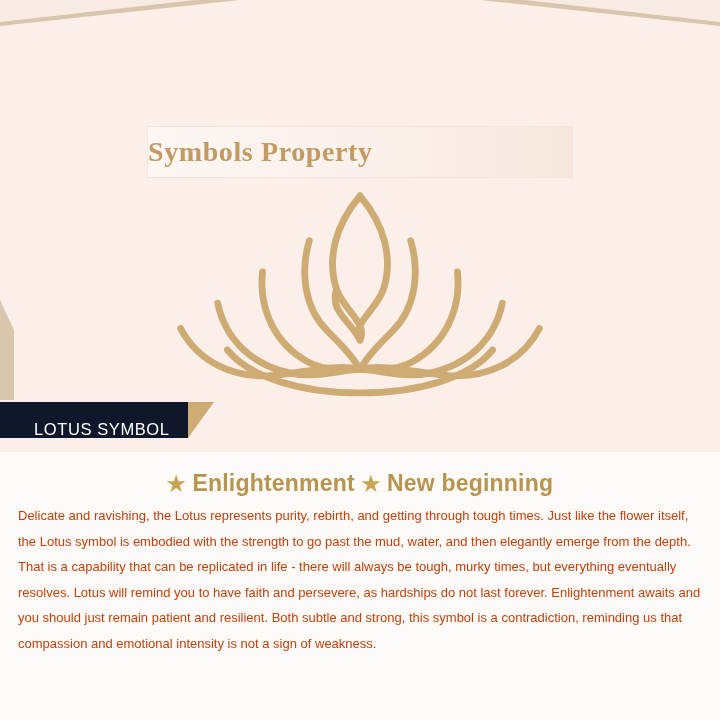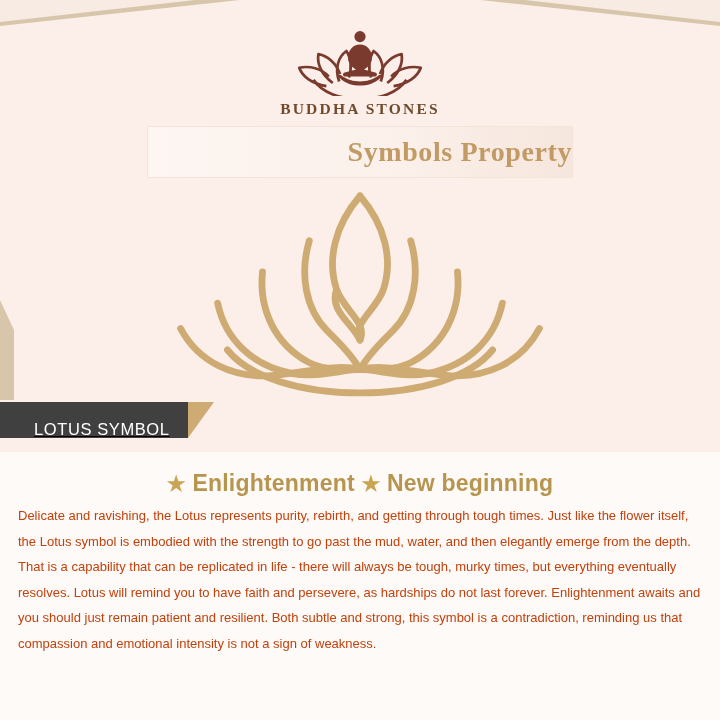--- a/index.html
+++ b/index.html
@@ -72,21 +72,21 @@
     font-weight: 700;
     font-family: "Liberation Serif", serif;
   }
 
   
   .title-band {
     position: absolute;
     top: 127px; left: 148px;
     width: 424px; height: 50px;
     background: linear-gradient(to right, #fdf6f2 0%, #fbf0ea 60%, #f6e6dd 100%);
-    display: flex; align-items: center; justify-content: flex-end;
+    display: flex; align-items: center; justify-content: flex-start;
     z-index: 4;
     box-shadow: 0 0 0 1px rgba(216,198,172,0.25);
   }
   .title-band span {
     font-family: "Liberation Serif", serif;
     font-weight: 700;
     font-size: 28px;
     color: #c29a63;
     letter-spacing: 0.6px;
   }
@@ -102,24 +102,24 @@
 
   
   .ribbon {
     position: absolute;
     left: 0; top: 402px;
     height: 36px;
     z-index: 5;
     display: flex; align-items: center;
   }
   .ribbon-body {
-    background: #404040;
+    background: #0f172a;
     height: 36px;
     padding: 18px 18px 0 34px;
-    display: flex; align-items: center; text-decoration: underline;
+    display: flex; align-items: center;
   }
   .ribbon-body span {
     color: #ffffff;
     font-size: 16.5px;
     letter-spacing: 0.6px;
     font-family: "Liberation Sans", sans-serif;
   }
   .ribbon-tail {
     width: 0; height: 0;
     border-top: 36px solid #cfab74;
@@ -163,46 +163,20 @@
 <div id="page">
 
   <div class="panel"></div>
 
   <div class="corner corner-tl"></div>
   <div class="corner corner-tl2"></div>
   <div class="corner corner-tr"></div>
   <div class="corner corner-tr2"></div>
   <div class="edge-left"></div>
 
-  <div class="logo-wrap">
-    <svg class="logo-mark" viewBox="0 0 200 92">
-      <g fill="#7a3b2e">
-
-        <circle cx="100" cy="18" r="7"></circle>
-
-        <path d="M100 28 c-9 0 -15 8 -15 16 c0 7 5 12 10 15 l-14 4 c-3 1 -3 4 0 5 h38 c3 -1 3 -4 0 -5 l-14 -4 c5 -3 10 -8 10 -15 c0 -8 -6 -16 -15 -16 z"></path>
-
-        <path d="M76 66 c8 6 16 8 24 8 s16 -2 24 -8 c2 -1 4 1 2 3 c-8 8 -17 10 -26 10 s-18 -2 -26 -10 c-2 -2 0 -4 2 -3 z"></path>
-      </g>
-      <g fill="none" stroke="#7a3b2e" stroke-width="3.4" stroke-linejoin="round">
-
-        <path d="M74 74 c-6 -16 -1 -31 9 -38 c6 9 7 23 3 33"></path>
-        <path d="M126 74 c6 -16 1 -31 -9 -38 c-6 9 -7 23 -3 33"></path>
-
-        <path d="M66 76 c-14 -10 -20 -24 -18 -36 c12 2 23 12 27 25"></path>
-        <path d="M134 76 c14 -10 20 -24 18 -36 c-12 2 -23 12 -27 25"></path>
-
-        <path d="M58 80 c-18 -3 -30 -12 -34 -23 c13 -3 28 1 37 11"></path>
-        <path d="M142 80 c18 -3 30 -12 34 -23 c-13 -3 -28 1 -37 11"></path>
-
-        <path d="M42 72 c10 16 33 24 58 24 s48 -8 58 -24"></path>
-      </g>
-    </svg>
-    <div class="logo-text">BUDDHA STONES</div>
-  </div>
 
   <div class="title-band">
     <span>Symbols Property</span>
   </div>
 
   <div class="lotus-wrap">
     <svg viewBox="0 0 400 220">
       <g fill="none" stroke="#cfab74" stroke-width="7" stroke-linejoin="round" stroke-linecap="round">
 
         <path d="M200 14 c-26 30 -34 66 -24 96 c8 22 32 34 24 52 c-8 -18 -32 -30 -24 -52"></path>

